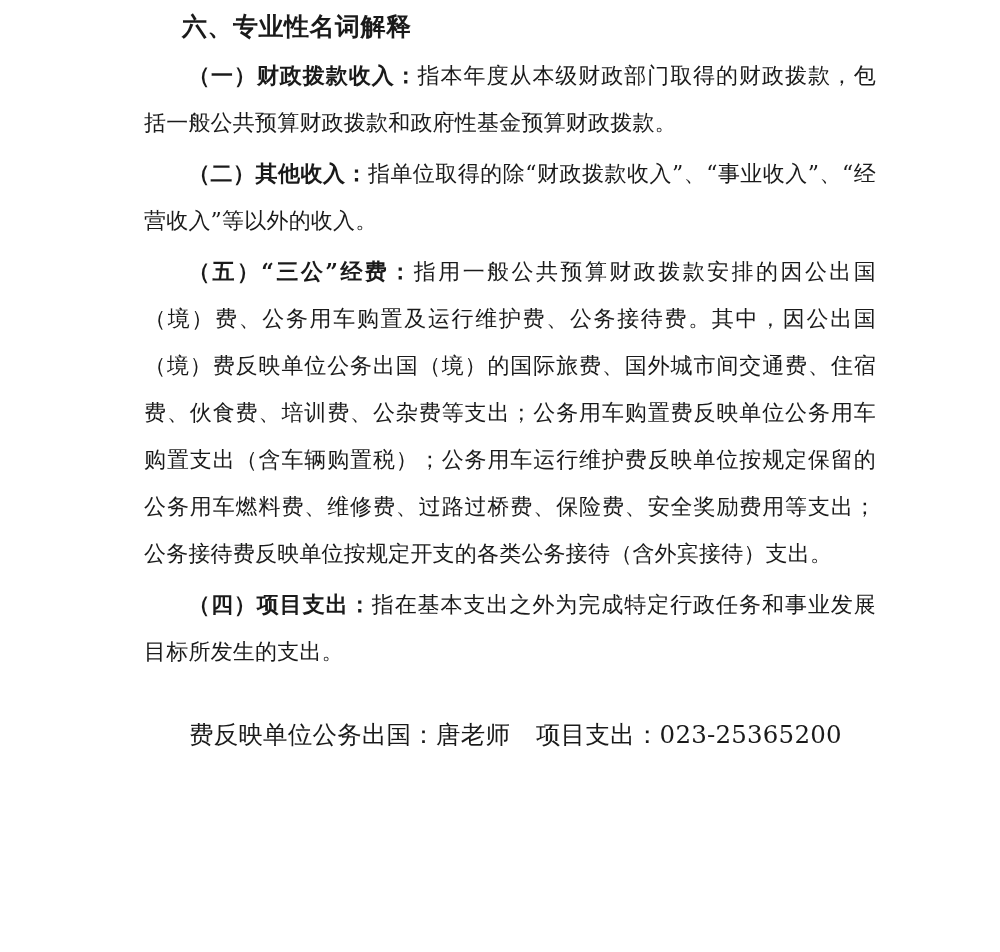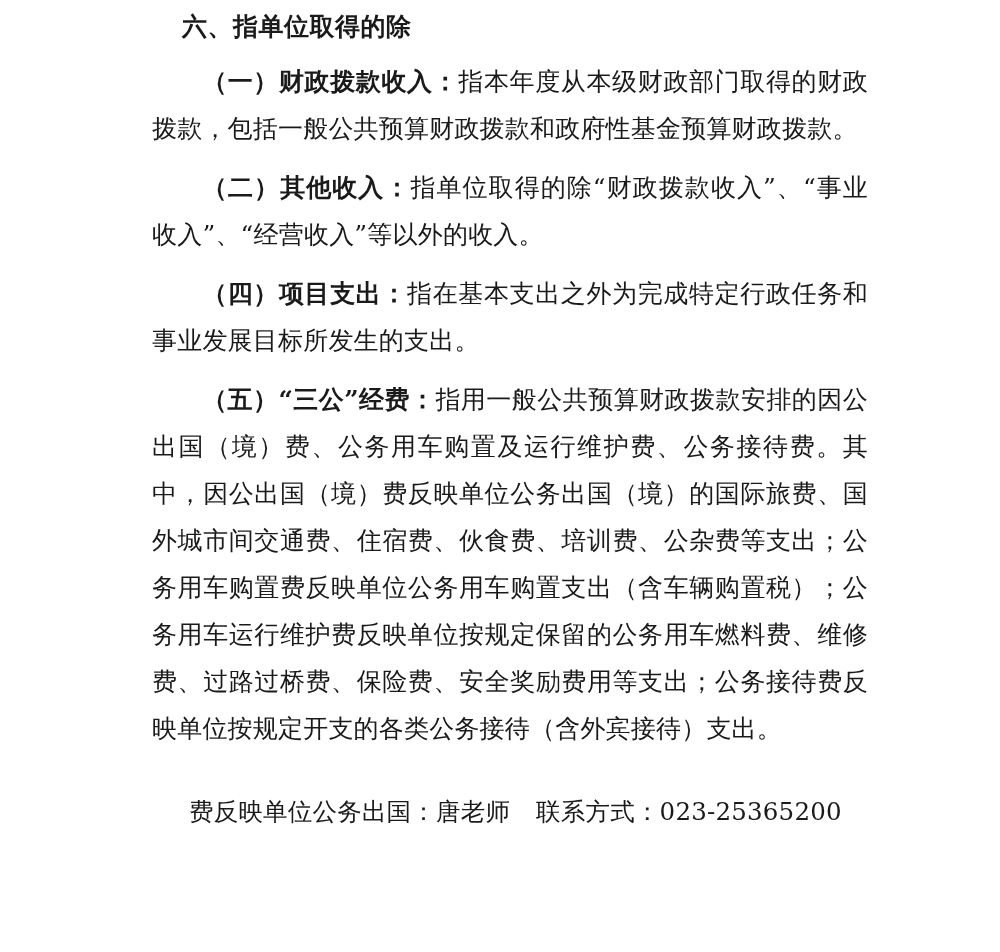--- a/index.html
+++ b/index.html
@@ -24,26 +24,26 @@
   .heading {
     font-size: 25px;
     font-weight: bold;
     line-height: 1.5;
     letter-spacing: 0.5px;
     margin: 0 0 6px 0;
     padding-left: 42px;
     font-family: "DejaVu Serif", "Liberation Serif", serif;
   }
   .para {
-    font-size: 25px;
+    font-size: 22px;
     line-height: 47px;
     text-align: justify;
     text-justify: inter-ideograph;
     text-indent: 2em;
-    margin: 12px;
+    margin: 4px;
     letter-spacing: 0.2px;
     font-family: "DejaVu Serif", "Liberation Serif", serif;
   }
   .para .lead {
     font-weight: bold;
   }
   .footer {
     margin-top: 38px;
     font-size: 24.5px;
     line-height: 44px;
@@ -53,36 +53,36 @@
   .footer .gap {
     display: inline-block;
     width: 26px;
   }
 </style>
 </head>
 <body>
 
 <div class="page">
 
-  <h1 class="heading">六、指单位取得的除</h1>
+  <h1 class="heading">六、专业性名词解释</h1>
 
   <p class="para">
     <span class="lead">（一）财政拨款收入：</span><span>指本年度从本级财政部门取得的财政拨款，包括一般公共预算财政拨款和政府性基金预算财政拨款。</span>
   </p>
 
   <p class="para">
     <span class="lead">（二）其他收入：</span><span>指单位取得的除“财政拨款收入”、“事业收入”、“经营收入”等以外的收入。</span>
   </p>
 
 
   <p class="para">
+    <span class="lead">（五）“三公”经费：</span><span>指用一般公共预算财政拨款安排的因公出国（境）费、公务用车购置及运行维护费、公务接待费。其中，因公出国（境）费反映单位公务出国（境）的国际旅费、国外城市间交通费、住宿费、伙食费、培训费、公杂费等支出；公务用车购置费反映单位公务用车购置支出（含车辆购置税）；公务用车运行维护费反映单位按规定保留的公务用车燃料费、维修费、过路过桥费、保险费、安全奖励费用等支出；公务接待费反映单位按规定开支的各类公务接待（含外宾接待）支出。</span>
+  </p>
+
+  <p class="para">
     <span class="lead">（四）项目支出：</span><span>指在基本支出之外为完成特定行政任务和事业发展目标所发生的支出。</span>
   </p>
 
-  <p class="para">
-    <span class="lead">（五）“三公”经费：</span><span>指用一般公共预算财政拨款安排的因公出国（境）费、公务用车购置及运行维护费、公务接待费。其中，因公出国（境）费反映单位公务出国（境）的国际旅费、国外城市间交通费、住宿费、伙食费、培训费、公杂费等支出；公务用车购置费反映单位公务用车购置支出（含车辆购置税）；公务用车运行维护费反映单位按规定保留的公务用车燃料费、维修费、过路过桥费、保险费、安全奖励费用等支出；公务接待费反映单位按规定开支的各类公务接待（含外宾接待）支出。</span>
-  </p>
-
   <div class="footer">
-    <span>费反映单位公务出国：</span><span>唐老师</span><span class="gap"></span><span>联系方式：</span><span>023-25365200</span>
+    <span>费反映单位公务出国：</span><span>唐老师</span><span class="gap"></span><span>项目支出：</span><span>023-25365200</span>
   </div>
 
 </div>
 
 </body></html>

